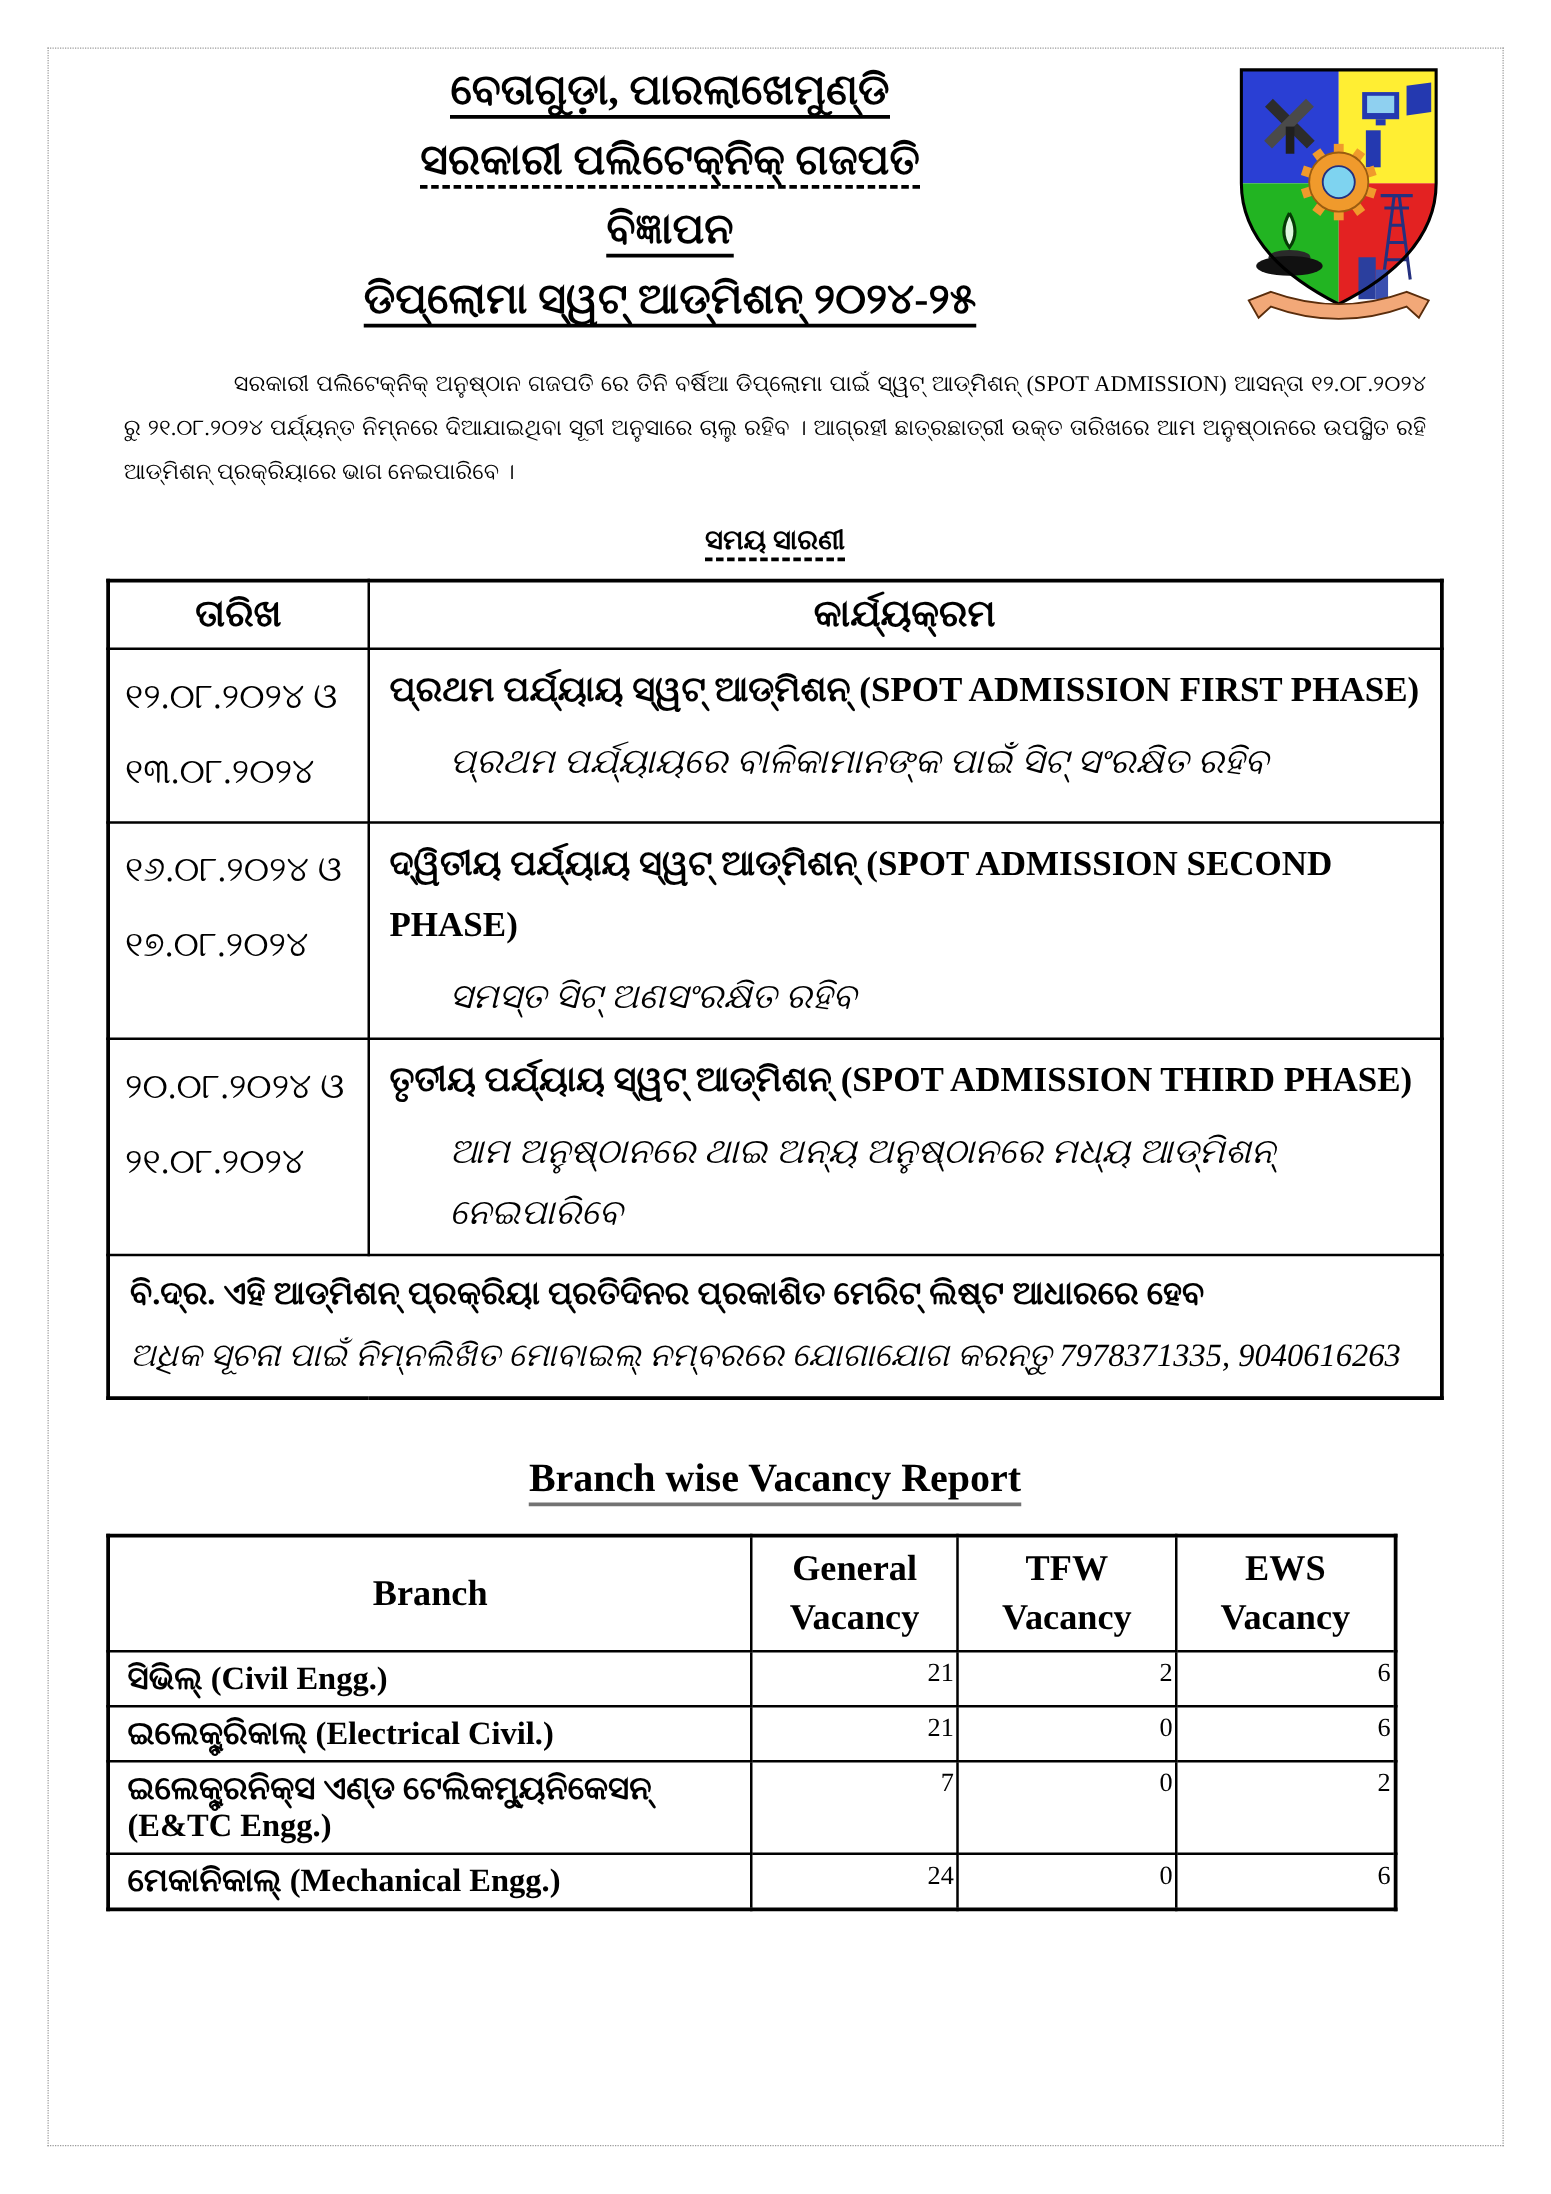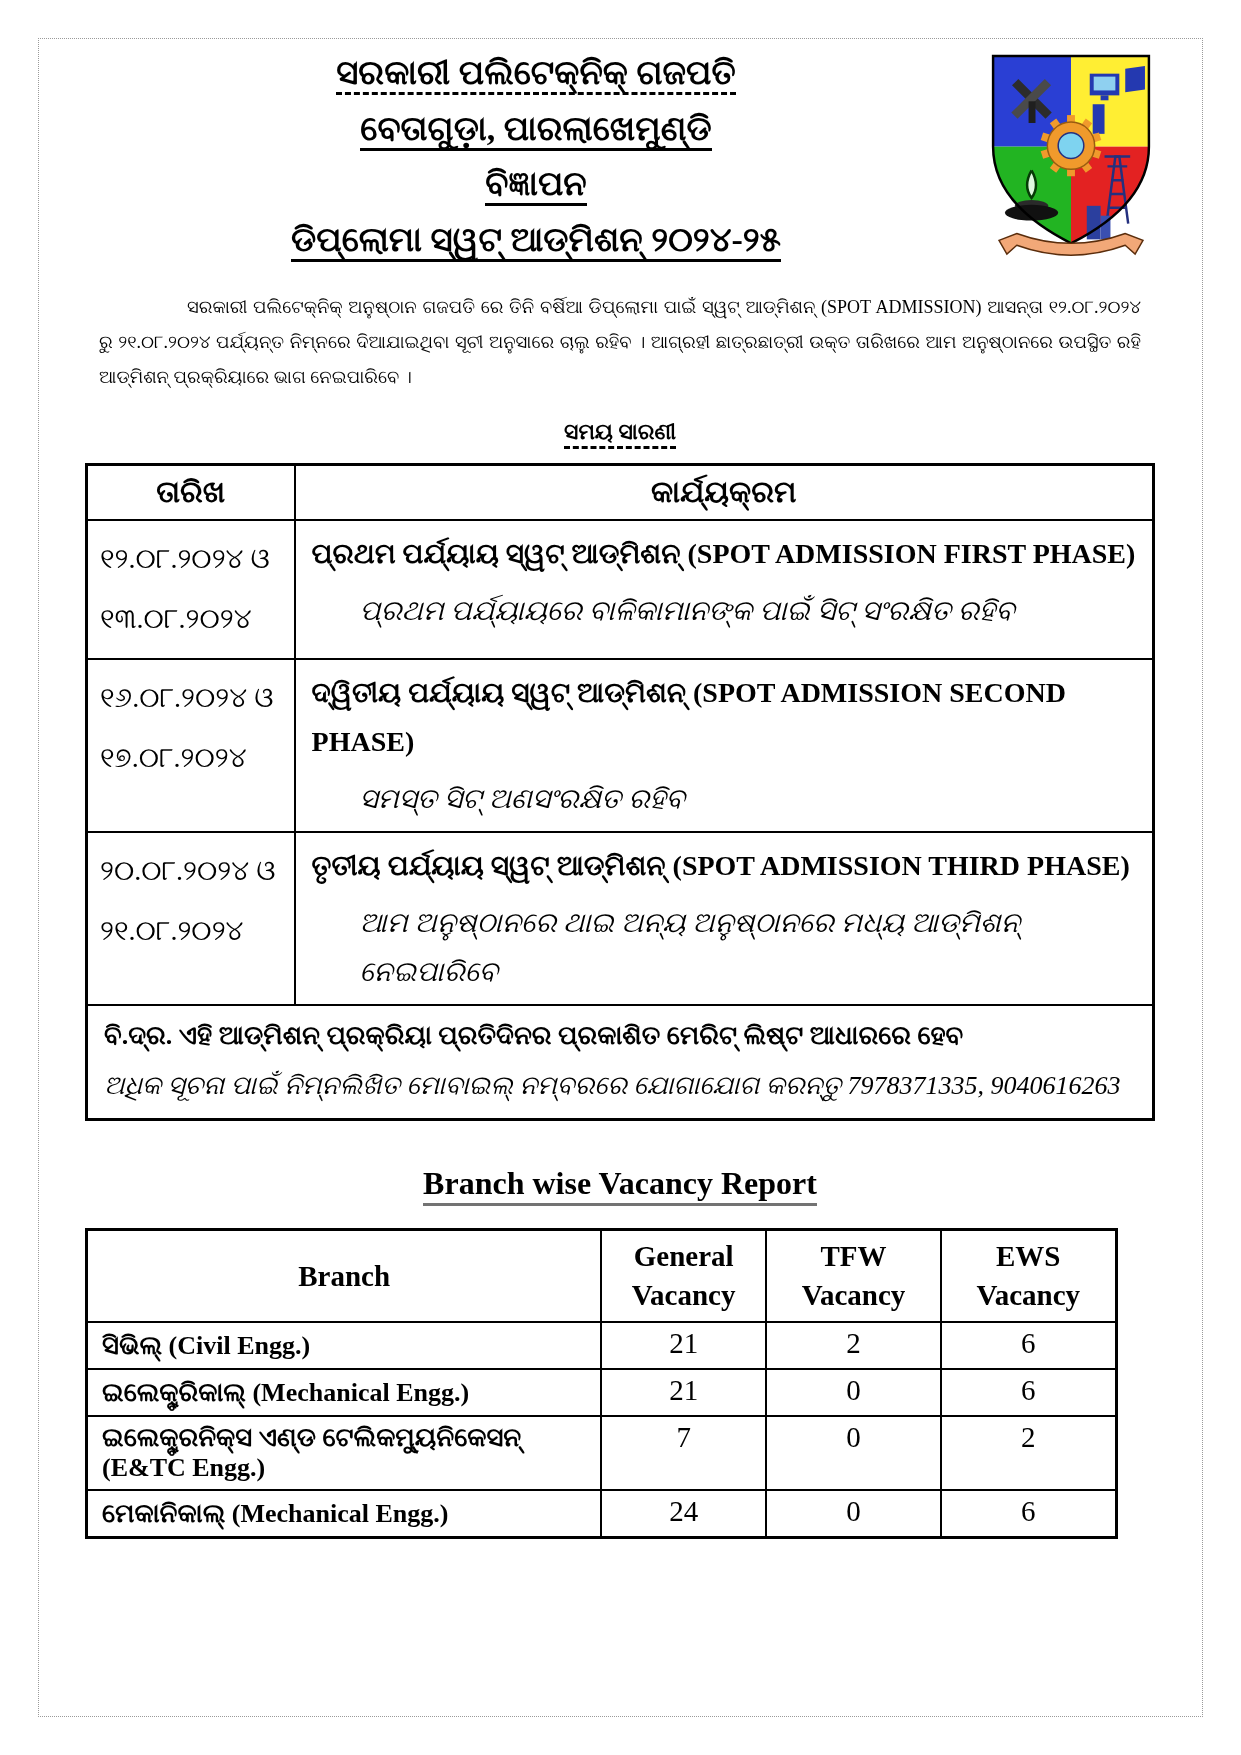--- a/index.html
+++ b/index.html
@@ -42,33 +42,33 @@
   .vacancy-title{margin:44px 0 26px 0;text-align:center;font-size:32px;font-weight:bold;}
   .vacancy-title>span{border-bottom:3px solid #737373;padding-bottom:2px;}
   table.vacancy{width:96.5%;border:3px solid #000;}
   table.vacancy th,table.vacancy td{border:2px solid #000;}
   table.vacancy th{font-size:29px;font-weight:bold;line-height:1.35;padding:6px 4px;text-align:center;vertical-align:middle;}
   th.col-branch{width:50%;}
   th.col-gen{width:16%;}
   th.col-tfw{width:17%;}
   th.col-ews{width:17%;}
   td.branch-cell{font-size:26px;font-weight:bold;padding:6px 6px 6px 14px;text-align:left;}
-  td.num-cell{font-size:29px;text-align:center;vertical-align:top;padding:4px 2px 8px 2px;}
+  td.num-cell{font-size:21px;text-align:right;vertical-align:top;padding:4px 2px 8px 2px;}
 </style>
 </head>
 <body>
 
 <div class="page-border"></div>
 
 <div class="content">
 
   <div class="header">
     <div class="titles">
+      <div class="title-line"><span>ବେତାଗୁଡ଼ା, ପାରଲାଖେମୁଣ୍ଡି</span></div>
       <div class="title-line first"><span>ସରକାରୀ ପଲିଟେକ୍ନିକ୍ ଗଜପତି</span></div>
-      <div class="title-line"><span>ବେତାଗୁଡ଼ା, ପାରଲାଖେମୁଣ୍ଡି</span></div>
       <div class="title-line"><span>ବିଜ୍ଞାପନ</span></div>
       <div class="title-line"><span>ଡିପ୍ଲୋମା ସ୍ୱଟ୍ ଆଡ୍ମିଶନ୍ ୨୦୨୪-୨୫</span></div>
     </div>
     <div class="logo-wrap">
       <svg viewBox="0 0 170 218" width="168" height="215">
         <defs>
           <clipPath id="shieldClip">
               <path d="M6,6 H164 V98 Q164,156 85,196 Q6,156 6,98 Z"></path>
             </clipPath>
         </defs>
@@ -202,21 +202,21 @@
         <div>Vacancy</div>
       </th>
     </tr>
     <tr>
       <td class="branch-cell">ସିଭିଲ୍ (Civil Engg.)</td>
       <td class="num-cell">21</td>
       <td class="num-cell">2</td>
       <td class="num-cell">6</td>
     </tr>
     <tr>
-      <td class="branch-cell">ଇଲେକ୍ଟ୍ରିକାଲ୍ (Mechanical Engg.)</td>
+      <td class="branch-cell">ଇଲେକ୍ଟ୍ରିକାଲ୍ (Electrical Civil.)</td>
       <td class="num-cell">21</td>
       <td class="num-cell">0</td>
       <td class="num-cell">6</td>
     </tr>
     <tr>
       <td class="branch-cell">ଇଲେକ୍ଟ୍ରନିକ୍ସ ଏଣ୍ଡ ଟେଲିକମ୍ୟୁନିକେସନ୍ (E&amp;TC Engg.)</td>
       <td class="num-cell">7</td>
       <td class="num-cell">0</td>
       <td class="num-cell">2</td>
     </tr>

